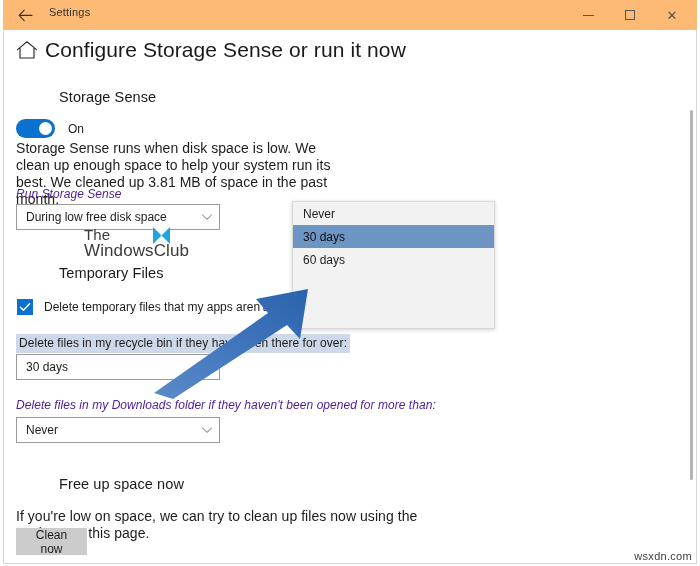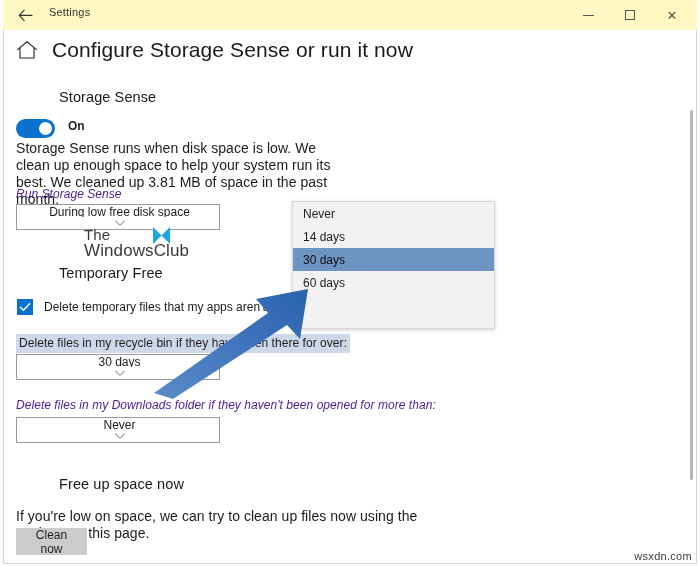--- a/index.html
+++ b/index.html
@@ -31,21 +31,21 @@
     border-top: none;
     box-sizing: border-box;
     background: #ffffff;
   }
   .titlebar {
     position: absolute;
     left: 3px;
     top: 0px;
     width: 694px;
     height: 30px;
-    background: #fef9c3;
+    background: #fdba74;
     box-sizing: border-box;
   }
   .titlebar-back {
     position: absolute;
     left: 9px;
     top: 3px;
     width: 26px;
     height: 24px;
     display: flex;
     align-items: center;
@@ -100,21 +100,21 @@
     font-family: "DejaVu Sans", sans-serif;
   }
 
   
   .page-header {
     position: absolute;
     left: 16px;
     top: 38px;
     display: flex;
     align-items: center;
-    gap: 14px;
+    gap: 7px;
   }
   .home-icon {
     width: 22px;
     height: 22px;
     display: block;
   }
   .page-title {
     font-size: 21px;
     color: #1a1a1a;
     font-weight: 400;
@@ -146,22 +146,22 @@
     white-space: nowrap;
     font-style: italic;
   }
 
   
   .toggle-row {
     position: absolute;
     left: 16px;
     top: 119px;
     display: flex;
+    align-items: center;
     gap: 13px;
-    font-weight: bold;
   }
   .toggle {
     width: 39px;
     height: 19px;
     border-radius: 10px;
     background: #0a71d0;
     position: relative;
     display: block;
   }
   .toggle .knob {
@@ -181,21 +181,20 @@
   
   .combo {
     position: absolute;
     height: 26px;
     border: 1px solid #9a9a9a;
     background: #ffffff;
     box-sizing: border-box;
     display: flex;
     align-items: center;
     padding: 0 6px 0 9px;
-    flex-direction: column;
   }
   .combo .combo-value {
     font-size: 12px;
     color: #1c1c1c;
     flex: 1;
     white-space: nowrap;
     overflow: hidden;
   }
   .chev {
     width: 12px;
@@ -418,21 +417,21 @@
   <div class="watermark">
     <div class="wm-line1">The</div>
     <div class="wm-line2">WindowsClub</div>
     <svg class="wm-logo" viewBox="0 0 17 17">
       <rect x="0" y="0" width="17" height="17" fill="#1ca5e0"></rect>
       <path d="M0 0 L8.5 8.5 L17 0 Z" fill="#ffffff"></path>
       <path d="M0 17 L8.5 8.5 L17 17 Z" fill="#ffffff"></path>
     </svg>
   </div>
 
-  <div class="section-head" style="left:16px; top:265px;">Temporary Free</div>
+  <div class="section-head" style="left:16px; top:265px;">Temporary Files</div>
 
   <div class="check-row">
     <span class="checkbox">
       <svg width="16" height="16" viewBox="0 0 16 16">
         <path d="M3.4 8.2 L6.5 11.3 L12.6 4.8" fill="none" stroke="#ffffff" stroke-width="1.4" stroke-linecap="round" stroke-linejoin="round"></path>
       </svg>
     </span>
     <span class="check-label">Delete temporary files that my apps aren't using</span>
   </div>
 
@@ -457,21 +456,20 @@
   <div class="section-head" style="left:16px; top:476px;">Free up space now</div>
 
   <div class="body-text" style="left:16px; top:508px; width:440px;">If you're low on space, we can try to clean up files now using the settings on this page.</div>
 
   <button class="btn" style="left:16px; top:528px; width:71px;">Clean now</button>
 
   <div class="popup">
     <div class="popup-clip">
       <div class="popup-item partial">Every day</div>
       <div class="popup-item">Never</div>
-      <div class="popup-item">14 days</div>
       <div class="popup-item selected">30 days</div>
       <div class="popup-item">60 days</div>
     </div>
   </div>
 
   <svg class="arrow-svg" viewBox="0 0 200 125">
     <defs>
       <linearGradient id="arrGrad" x1="0" y1="1" x2="1" y2="0">
         <stop offset="0%" stop-color="#5b8bc9"></stop>
         <stop offset="55%" stop-color="#3f74bb"></stop>

